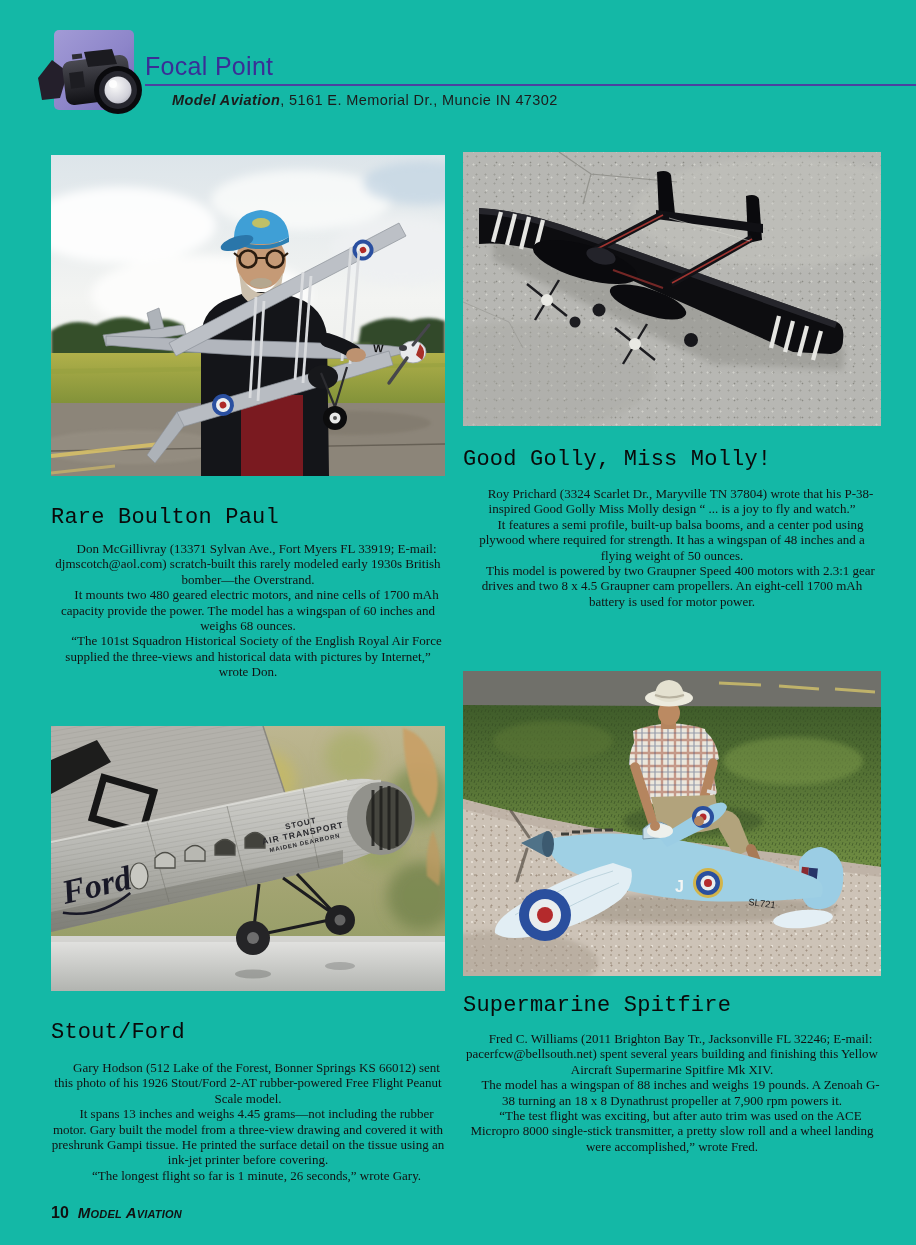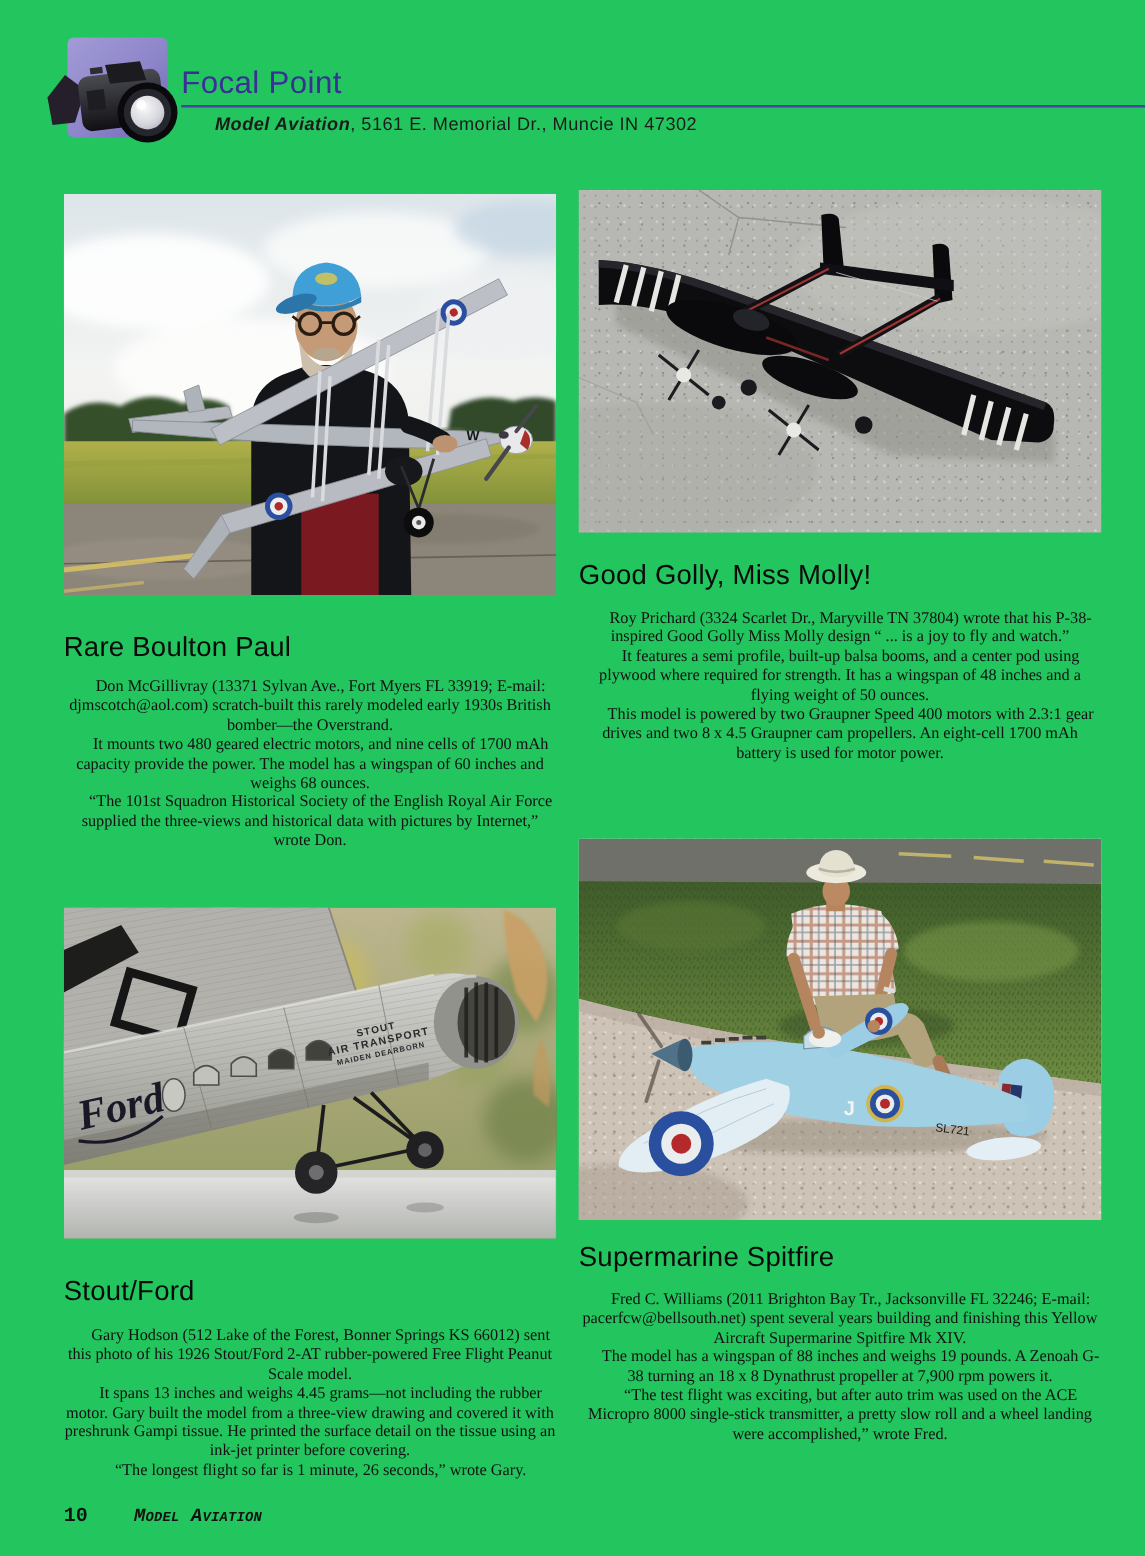--- a/index.html
+++ b/index.html
@@ -1,17 +1,17 @@
 <!DOCTYPE html>
 <html><head>
 <meta charset="utf-8">
 <style>
   html,body { margin:0; padding:0; background:#ffffff; }
   .page {
-    position:relative; width:916px; height:1245px; background:#22c55e;
+    position:relative; width:916px; height:1245px; background:#14b8a6;
     font-family:"Liberation Serif","DejaVu Serif",serif; overflow:hidden;
   }
   
   .logo-box { position:absolute; left:54px; top:30px; width:80px; height:80px;
     border-radius:5px; background:linear-gradient(135deg,#a29bd6 0%,#8d85c9 55%,#6f68b4 100%); }
   .camera-svg { position:absolute; left:36px; top:38px; width:112px; height:84px; }
   .col-title { position:absolute; left:145px; top:52px; font-family:"Liberation Sans","DejaVu Sans",sans-serif;
     font-size:25px; line-height:28px; color:#3a2f96; letter-spacing:.3px; }
   .hdr-rule { position:absolute; left:145px; top:84px; width:771px; height:2px; background:#4b41a0; }
   .hdr-addr { position:absolute; left:145px; top:92px; font-family:"Liberation Sans","DejaVu Sans",sans-serif;
@@ -28,27 +28,27 @@
     background-size:9px 9px,13px 13px,17px 17px;
     background-position:0 0,4px 6px,8px 2px; }
   .ph-gravel { background-color:#cdc3b7;
     background-image:
       radial-gradient(circle,#b3a798 0.9px,transparent 1.3px),
       radial-gradient(circle,#e4ddd3 0.9px,transparent 1.3px),
       radial-gradient(circle,#a08f80 0.8px,transparent 1.2px);
     background-size:8px 8px,12px 12px,15px 15px;
     background-position:0 0,3px 5px,6px 2px; }
   
-  .sec-h { position:absolute; margin:0; font-family:Liberation Sans, sans-serif;
+  .sec-h { position:absolute; margin:0; font-family:Liberation Mono, monospace;
     font-weight:400; font-size:22px; line-height:25px; color:#0a0a0a; letter-spacing:.2px;text-align:right; }
   .body { position:absolute; font-size:13px; line-height:15.4px; color:#121212; text-align:left; }
   .body p { margin:0; text-indent:17px;text-align:center; }
   
-  .footer { position:absolute; left:51px; top:1204px; display:flex; align-items:flex-end;
-    font-family:Liberation Mono, monospace; color:#111;gap:28px; }
+  .footer { position:absolute; left:51px; top:1204px; display:flex; align-items:flex-start;
+    font-family:Liberation Sans, sans-serif; color:#111; }
   .footer .pn { font-weight:bold; font-size:16px; }
   .footer .mag { margin-left:9px; font-weight:bold; font-style:italic; font-size:15px;
     font-variant:small-caps; letter-spacing:.2px; }
 </style>
 </head>
 <body>
 
 <div class="page">
 
   <div class="logo-box"></div>

